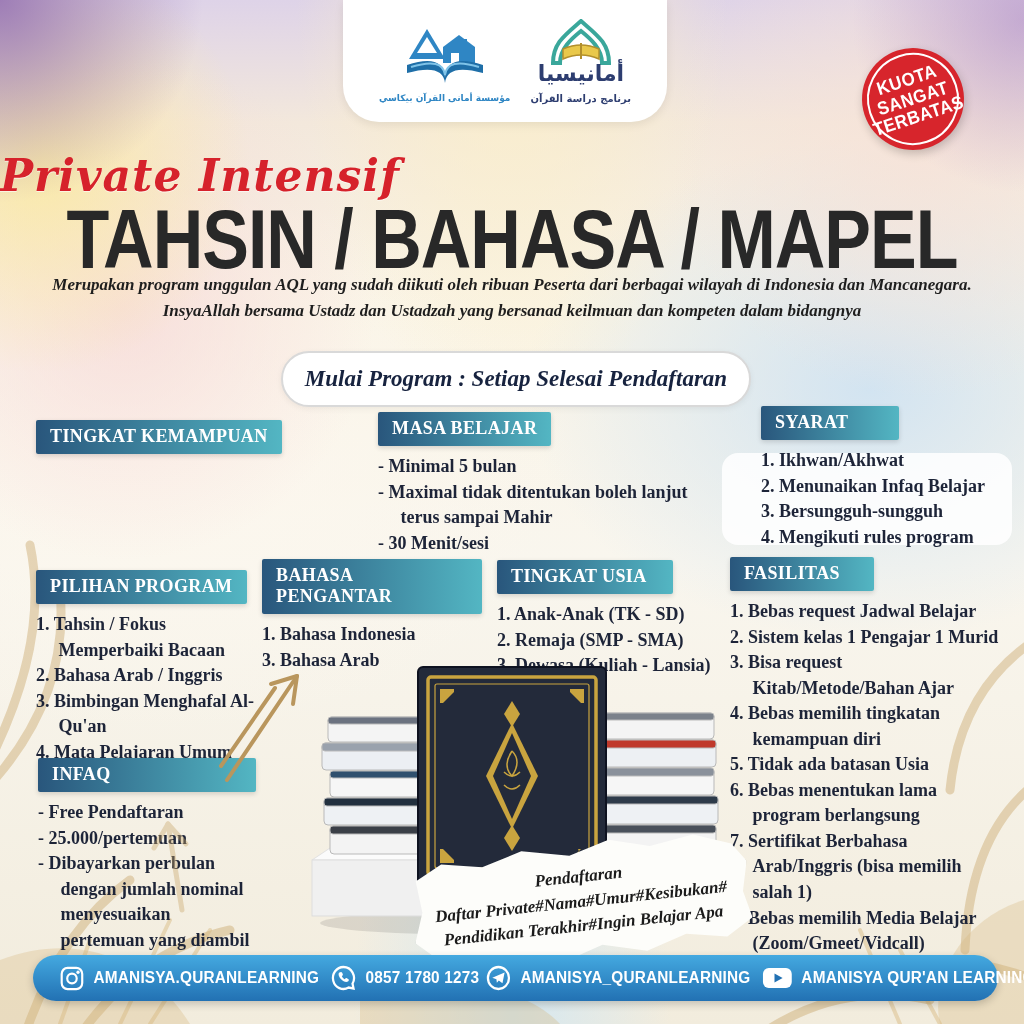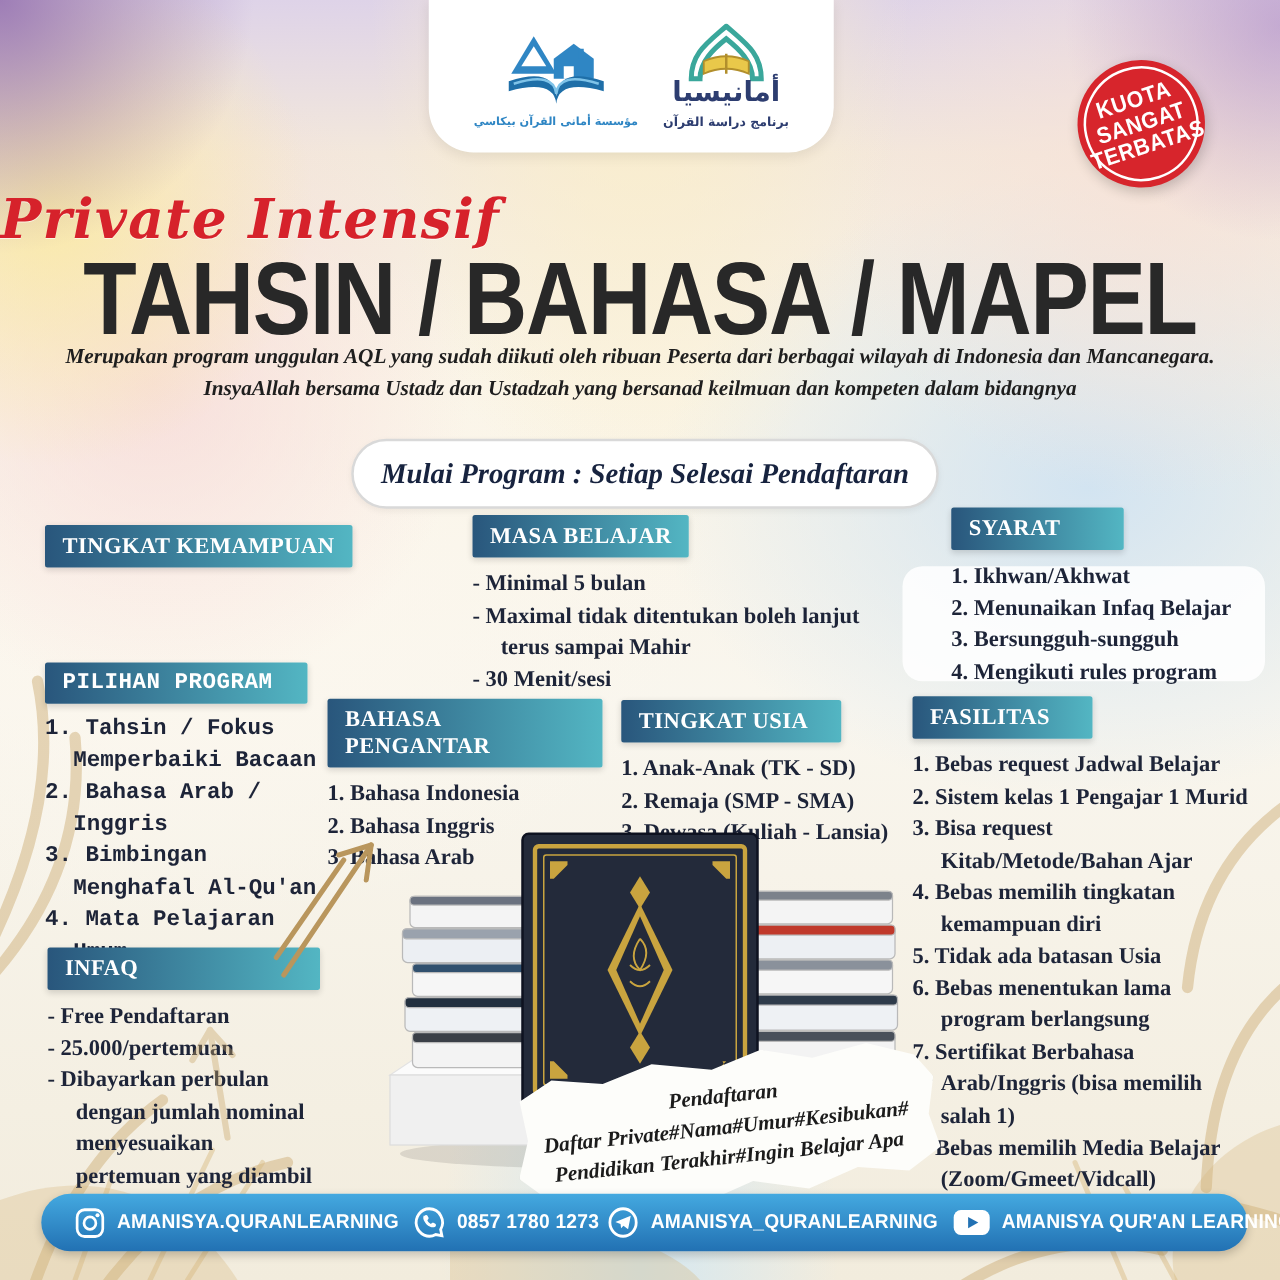--- a/index.html
+++ b/index.html
@@ -155,35 +155,34 @@
   <section class="sec" style="left:730px;top:406px;width:285px;margin-left:31px;">
     <div class="sec-header" style="min-width:110px;">SYARAT</div>
     <div class="sec-list">
         <div class="li">1. Ikhwan/Akhwat</div>
         <div class="li">2. Menunaikan Infaq Belajar</div>
         <div class="li">3. Bersungguh-sungguh</div>
         <div class="li">4. Mengikuti rules program</div>
       </div>
   </section>
 
-  <section class="sec" style="left:36px;top:530px;width:228px;font-family:Liberation Mono, monospace;">
+  <section class="sec" style="left:36px;top:570px;width:228px;">
     <div class="sec-header" style="min-width:182px;">PILIHAN PROGRAM</div>
     <div class="sec-list">
         <div class="li">1. Tahsin / Fokus Memperbaiki Bacaan</div>
         <div class="li">2. Bahasa Arab / Inggris</div>
         <div class="li">3. Bimbingan Menghafal Al-Qu'an</div>
         <div class="li">4. Mata Pelajaran Umum</div>
       </div>
   </section>
 
   <section class="sec" style="left:262px;top:559px;width:205px;">
     <div class="sec-header" style="min-width:192px;">BAHASA PENGANTAR</div>
     <div class="sec-list">
         <div class="li">1. Bahasa Indonesia</div>
-        <div class="li">2. Bahasa Inggris</div>
         <div class="li">3. Bahasa Arab</div>
       </div>
   </section>
 
   <section class="sec" style="left:497px;top:560px;width:245px;">
     <div class="sec-header" style="min-width:148px;">TINGKAT USIA</div>
     <div class="sec-list">
         <div class="li">1. Anak-Anak (TK - SD)</div>
         <div class="li">2. Remaja (SMP - SMA)</div>
         <div class="li">3. Dewasa (Kuliah - Lansia)</div>

